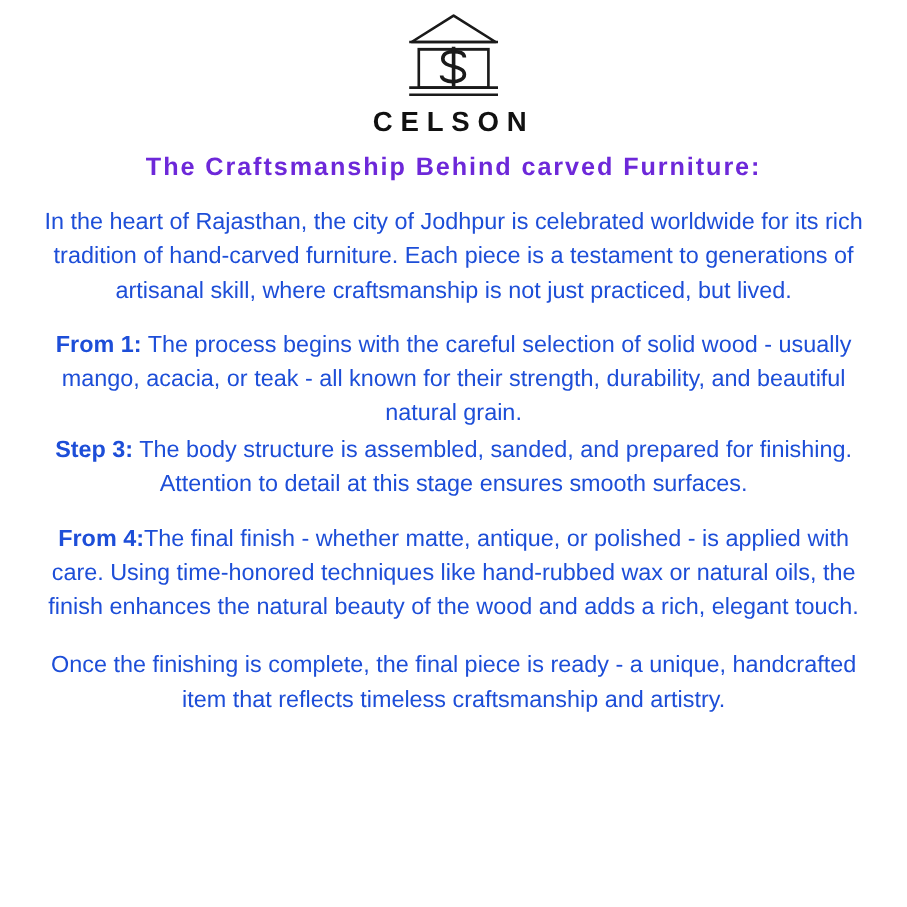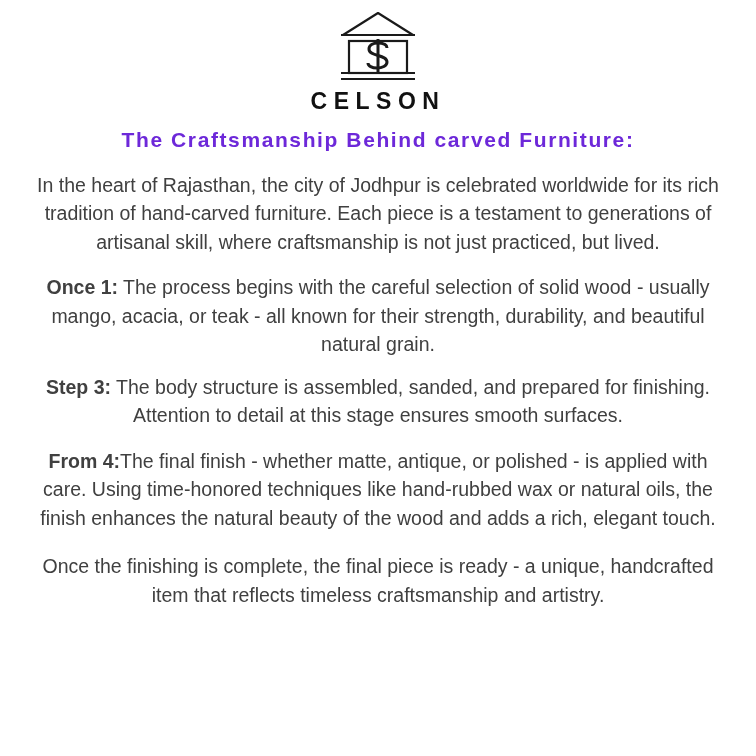--- a/index.html
+++ b/index.html
@@ -43,30 +43,30 @@
     letter-spacing: 1.6px;
     text-align: center;
     margin-top: 13px;
     color: #6d28d9;
   }
   .body-block {
     width: 700px;
     text-align: center;
     font-size: 19.5px;
     line-height: 1.46;
-    color: #404040;
+    color: #1d4ed8;
   }
   .intro {
     margin-top: 19px;
   }
   .step {
     margin-top: 17px;
   }
   .step.tight {
-    margin-top: 14px;
+    margin-top: 2px;
   }
   .closing {
     margin-top: 20px;
   }
   .step-label {
     font-weight: bold;
   }
 </style>
 </head>
 <body>
@@ -90,21 +90,21 @@
     </svg>
   </div>
 
   <div class="brand">CELSON</div>
 
   <div class="headline">The Craftsmanship Behind carved Furniture:</div>
 
   <div class="body-block intro">In the heart of Rajasthan, the city of Jodhpur is celebrated worldwide for its rich tradition of hand-carved furniture. Each piece is a testament to generations of artisanal skill, where craftsmanship is not just practiced, but lived.</div>
 
   <div class="body-block step">
-    <span class="step-label">Once 1:</span><span> The process begins with the careful selection of solid wood - usually mango, acacia, or teak - all known for their strength, durability, and beautiful natural grain.</span>
+    <span class="step-label">From 1:</span><span> The process begins with the careful selection of solid wood - usually mango, acacia, or teak - all known for their strength, durability, and beautiful natural grain.</span>
   </div>
 
 
   <div class="body-block step tight">
     <span class="step-label">Step 3:</span><span> The body structure is assembled, sanded, and prepared for finishing. Attention to detail at this stage ensures smooth surfaces.</span>
   </div>
 
   <div class="body-block step">
     <span class="step-label">From 4:</span><span>The final finish - whether matte, antique, or polished - is applied with care. Using time-honored techniques like hand-rubbed wax or natural oils, the finish enhances the natural beauty of the wood and adds a rich, elegant touch.</span>
   </div>

